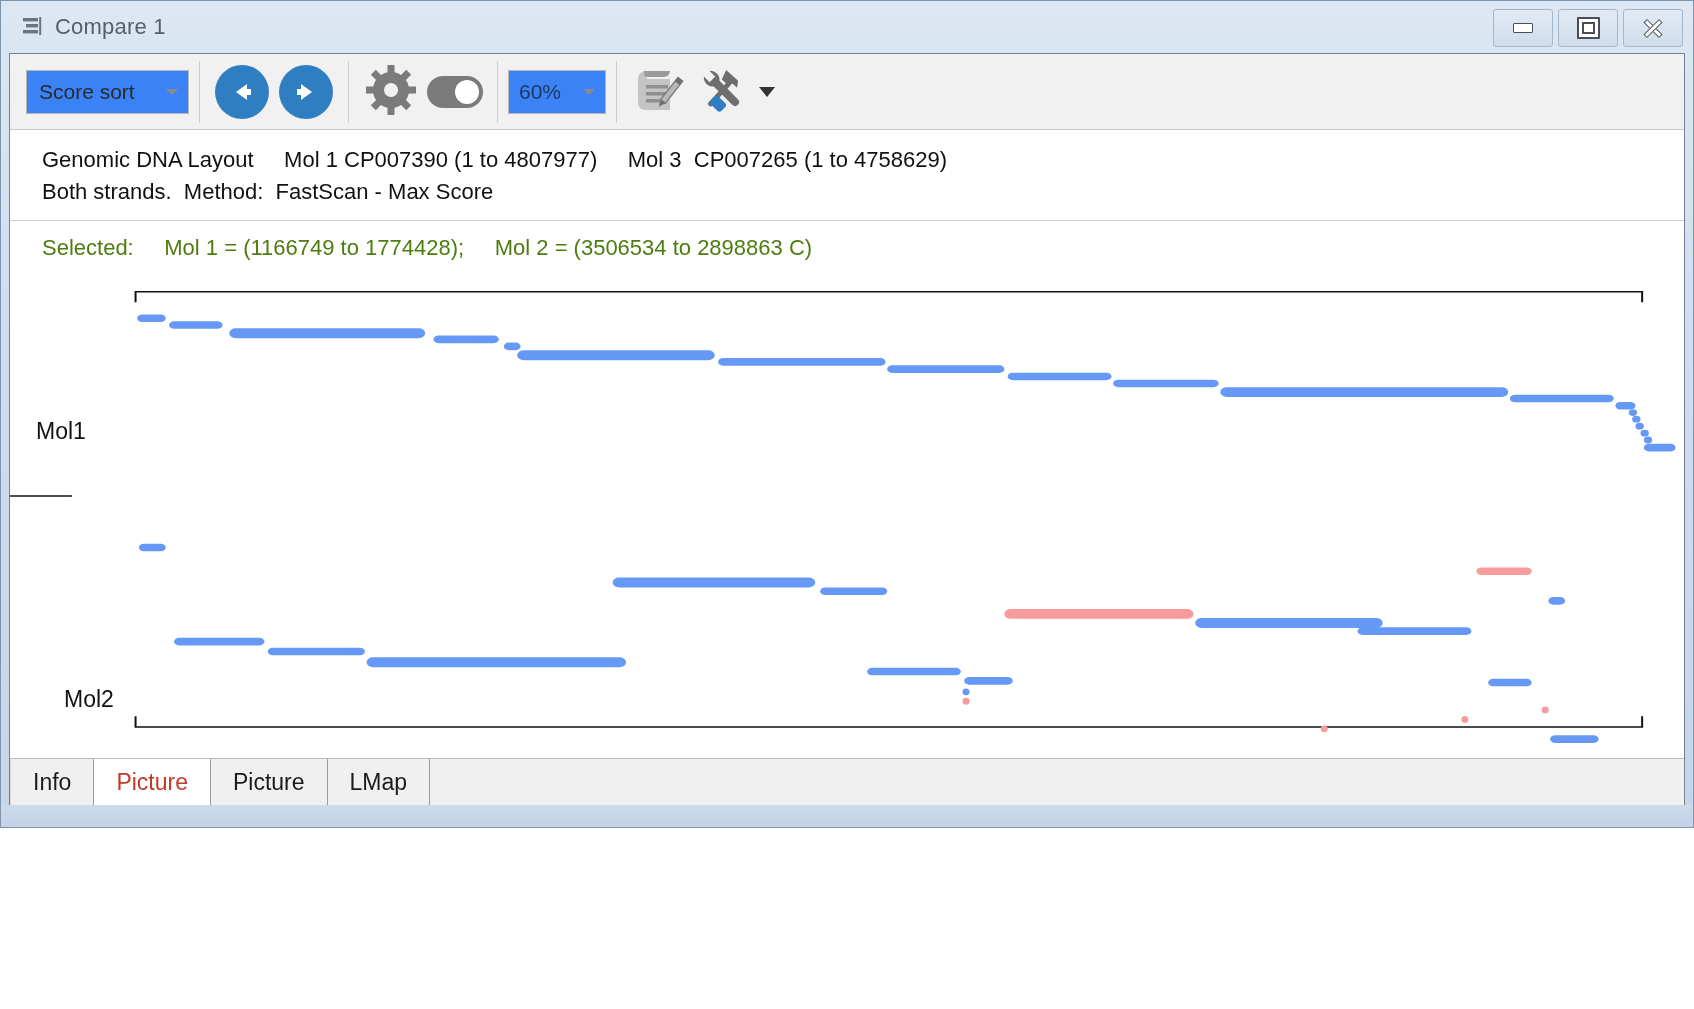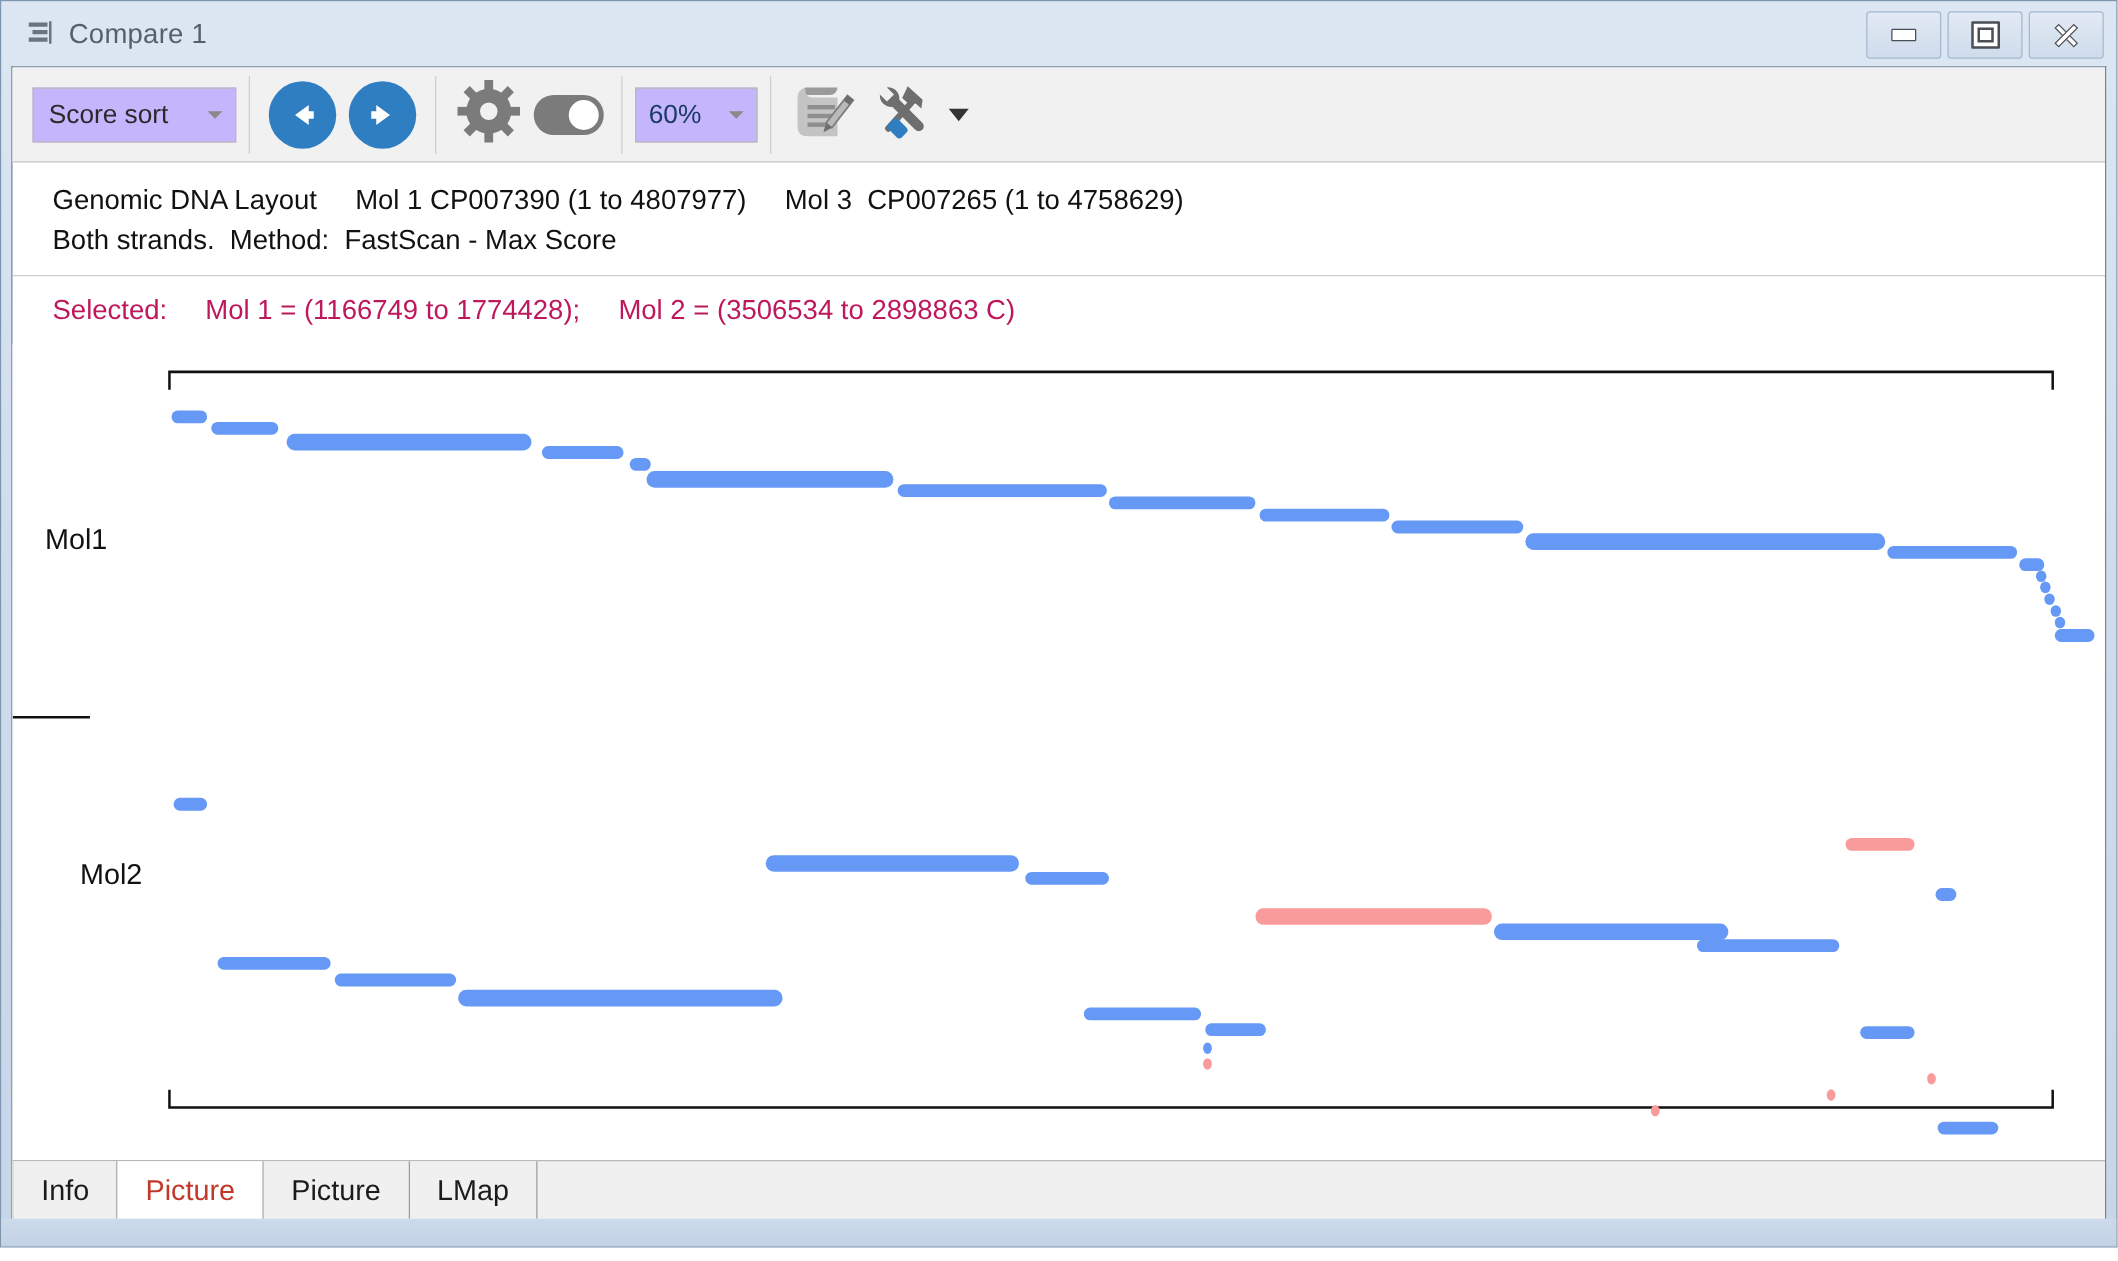--- a/index.html
+++ b/index.html
@@ -7,21 +7,21 @@
     width: 1694px; height: 1009px;
     background: #ffffff;
     font-family: "Liberation Sans", sans-serif;
     overflow: hidden;
   }
 
   
   #window {
     position: absolute;
     left: 0; top: 0;
-    width: 1694px; height: 998px;
+    width: 1694px; height: 828px;
     box-sizing: border-box;
     background: linear-gradient(180deg,#dce7f3 0%, #cfdcec 45%, #c6d5e8 100%);
     border: 1px solid #7d96ae;
     display: flex;
     flex-direction: column;
   }
 
   
   #titlebar {
     position: relative;
@@ -115,21 +115,21 @@
   .tb-sep {
     width: 1px;
     height: 62px;
     background: #cfcfcf;
     margin: 0 10px;
     flex: 0 0 1px;
   }
   .combo {
     height: 44px;
     border: 1px solid #b8b8b8;
-    background: #c4b5fd;
+    background: #3b82f6;
     display: flex;
     align-items: center;
     box-sizing: border-box;
     cursor: default;
   }
   .combo .combo-text {
     font-size: 21px;
     color: #2a2a2a;
     padding: 0 10px 0 12px;
     white-space: nowrap;
@@ -195,21 +195,21 @@
     line-height: 32px;
     white-space: pre;
   }
   #selected-strip {
     flex: 0 0 auto;
     padding: 14px 0 14px 32px;
     box-sizing: border-box;
   }
   .selected-line {
     font-size: 22px;
-    color: #be185d;
+    color: #4d7c0f;
     white-space: pre;
   }
 
   
   #canvas-wrap {
     position: relative;
     flex: 1 1 auto;
     background: #ffffff;
     min-height: 0;
     overflow: hidden;

